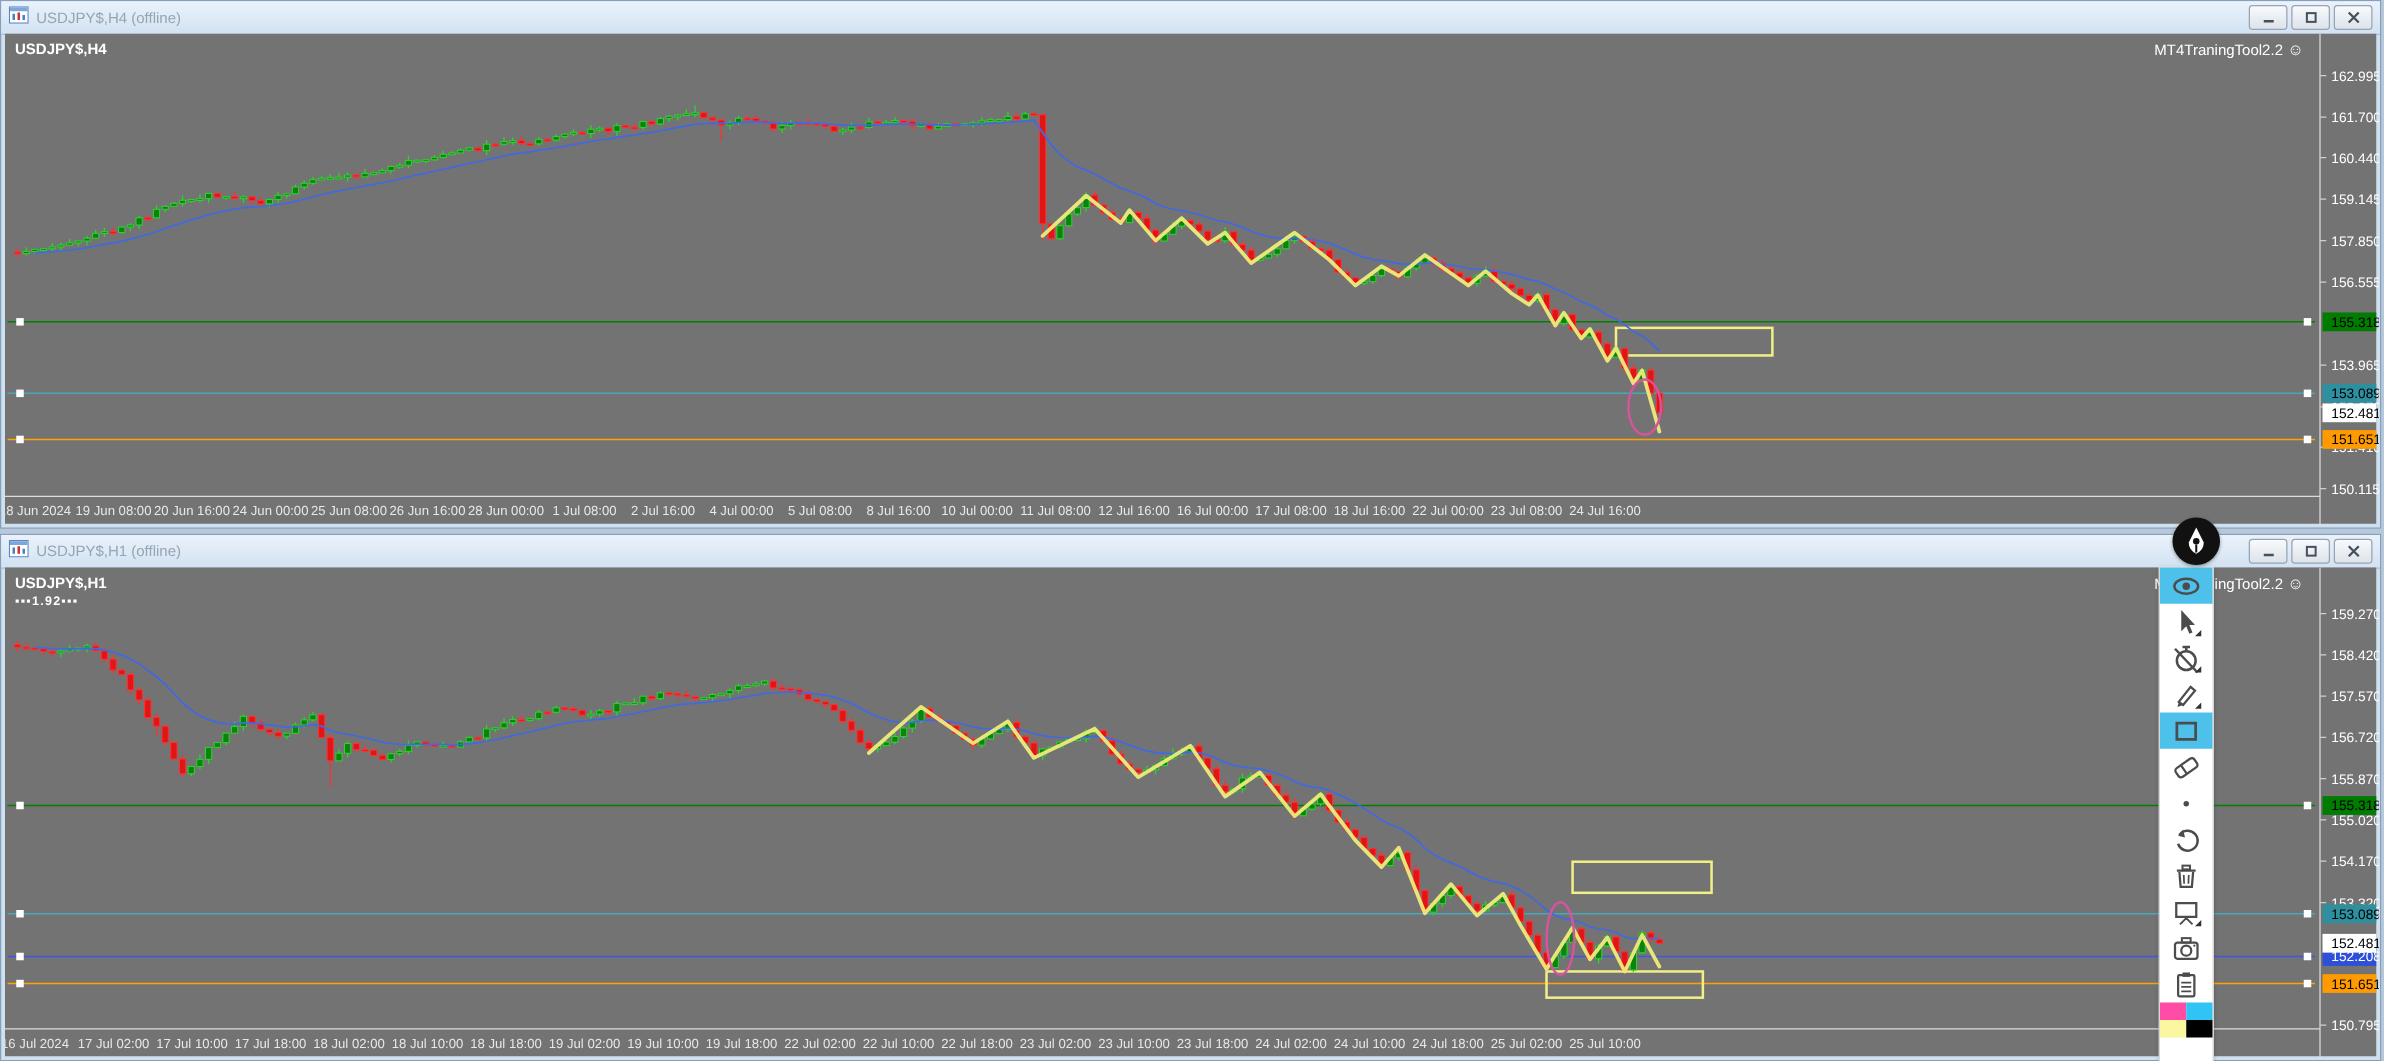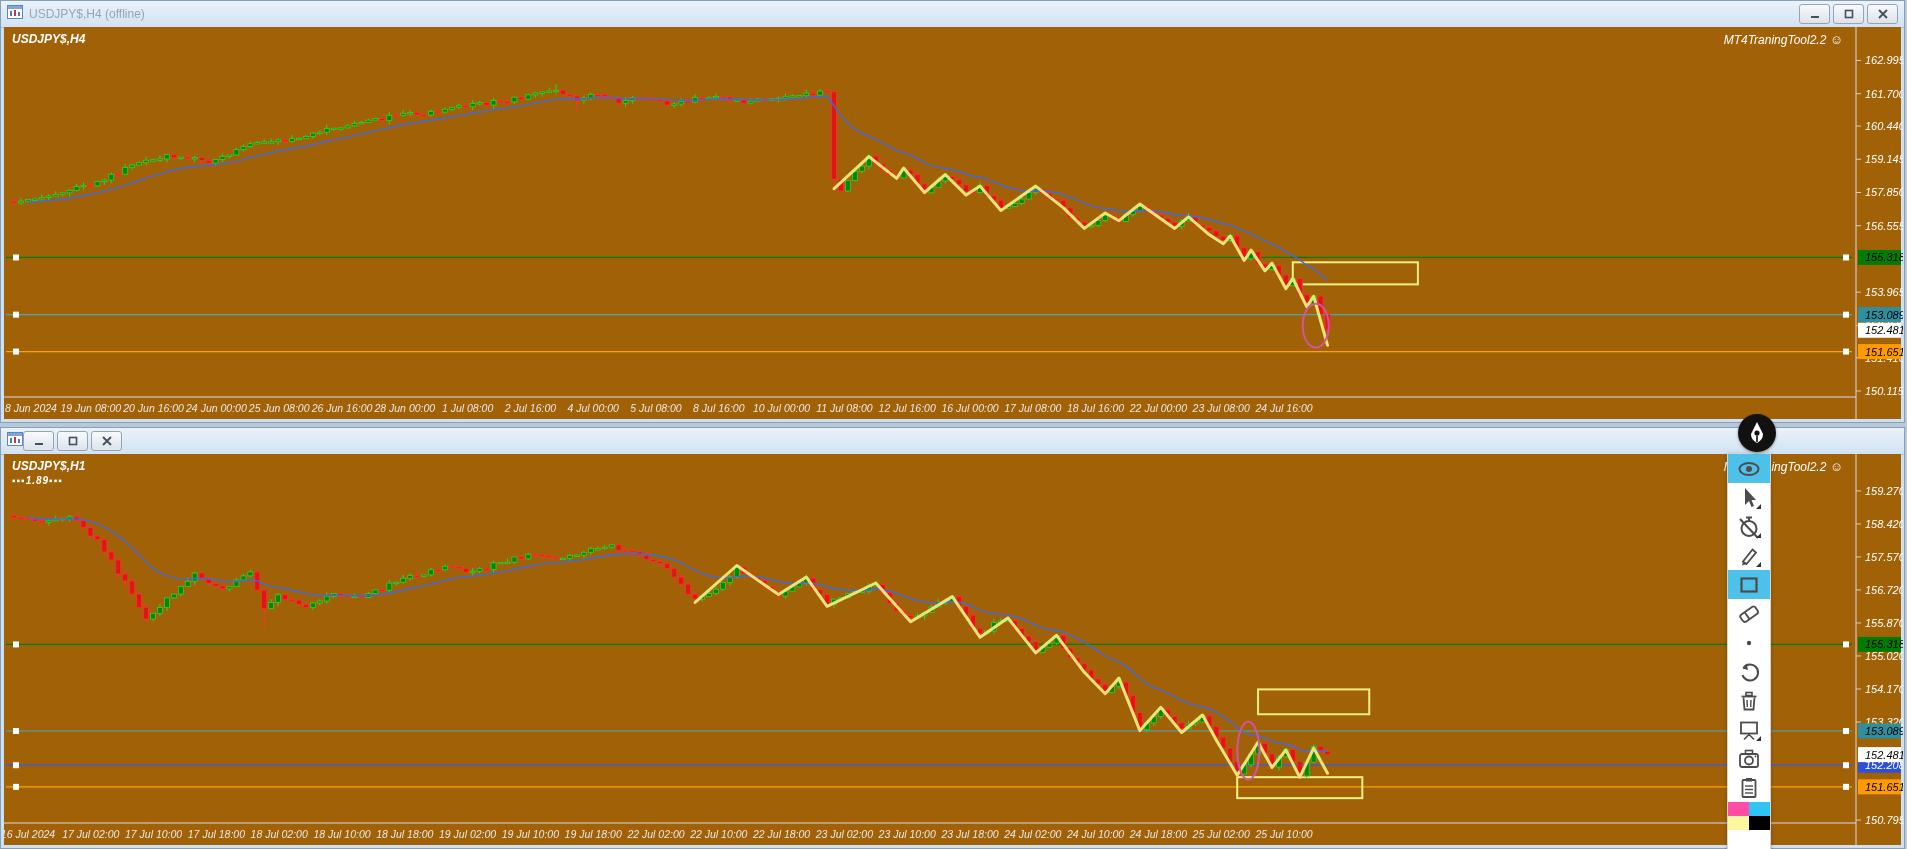--- a/index.html
+++ b/index.html
@@ -3,21 +3,21 @@
 <meta charset="utf-8">
 <style>
   html,body{margin:0;padding:0;background:#b7c8da;font-family:"Liberation Sans",sans-serif;}
   #stage{position:relative;width:1907px;height:849px;overflow:hidden;background:#b7c8da;}
   .win{position:absolute;left:0;width:1905px;background:#cfe0f0;border:1px solid #87a0ba;box-sizing:border-box;}
   .titlebar{height:26px;display:flex;align-items:center;padding:0 6px;background:linear-gradient(#eaf2fb,#d2e2f2);border-bottom:1px solid #aebfd2;}
   .title-text{color:#97a4b2;font-size:12px;margin-left:6px;flex:1;white-space:nowrap;}
   .winbtns{display:flex;gap:3px;}
   .winbtn{width:29px;height:18px;border:1px solid #98a4b1;border-radius:3px;background:linear-gradient(#f8fafc,#dde3ea);display:flex;align-items:center;justify-content:center;cursor:pointer;}
   .winbtn .glyph{display:block;}
-  .client{position:absolute;left:3px;right:3px;bottom:3px;top:26px;background:#a16207;font-style:italic;}
+  .client{position:absolute;left:3px;right:3px;bottom:3px;top:26px;background:#737373;}
   svg text{font-family:"Liberation Sans",sans-serif;}
   .chart-label{position:absolute;left:8px;top:5px;color:#fff;font-size:12px;font-weight:bold;line-height:14px;z-index:5;}
   .chart-sublabel{color:#fff;font-size:10px;font-weight:bold;letter-spacing:1px;}
   .tool-label{position:absolute;right:58px;top:5px;color:#fff;font-size:12px;z-index:5;white-space:nowrap;text-align:center;}
   .tool-label .smiley{font-size:13px;}
   
   #pen-circle{position:absolute;left:1738px;top:414px;width:38px;height:38px;border-radius:50%;background:#111;z-index:60;display:flex;align-items:center;justify-content:center;box-shadow:0 1px 3px rgba(0,0,0,.4);cursor:pointer;}
   #draw-toolbar{position:absolute;left:1727px;top:453px;width:42px;height:396px;background:#fff;border:1px solid #d4d4d4;z-index:55;display:flex;flex-direction:column;align-items:stretch;box-shadow:0 1px 4px rgba(0,0,0,.25);}
   .tb-item{height:29px;display:flex;align-items:center;justify-content:center;cursor:pointer;position:relative;flex:0 0 auto;}
   .tb-item.active{background:#4ec1ea;}
@@ -528,40 +528,41 @@
   <div class="titlebar">
     <span>
       <svg width="16" height="14" viewBox="0 0 16 14">
             <rect x="0.5" y="0.5" width="15" height="13" fill="#fff" stroke="#5b87c5"></rect>
             <rect x="1" y="1" width="14" height="3" fill="#7da7d9"></rect>
             <rect x="3" y="6" width="2" height="5" fill="#4a7fc1"></rect>
             <rect x="7" y="5" width="2" height="6" fill="#c33"></rect>
             <rect x="11" y="7" width="2" height="4" fill="#4a7fc1"></rect>
           </svg>
     </span>
+    <span class="title-text">USDJPY$,H1 (offline)</span>
     <span class="winbtns">
       <span class="winbtn">
             <svg class="glyph" width="12" height="10">
               <line x1="2" y1="8" x2="10" y2="8" stroke="#44505c" stroke-width="2"></line>
             </svg>
           </span>
       <span class="winbtn">
             <svg class="glyph" width="12" height="10">
               <rect x="2.5" y="1.5" width="7" height="7" fill="none" stroke="#44505c" stroke-width="1.6"></rect>
             </svg>
           </span>
       <span class="winbtn">
             <svg class="glyph" width="12" height="10">
               <path d="M2 1 L10 9 M10 1 L2 9" stroke="#44505c" stroke-width="1.8"></path>
             </svg>
           </span>
     </span>
   </div>
   <div class="client">
-    <div class="chart-label"><span>USDJPY$,H1</span><br><span class="chart-sublabel">▪▪▪1.89▪▪▪</span></div>
+    <div class="chart-label"><span>USDJPY$,H1</span><br><span class="chart-sublabel">▪▪▪1.92▪▪▪</span></div>
     <div class="tool-label"><span>MT4TraningTool2.2</span> <span class="smiley">☺</span></div>
     <svg class="chart-svg" width="1899" height="393">
           <g>
             <line x1="2" y1="190.40399999999948" x2="1848" y2="190.40399999999948" stroke="#008000" stroke-width="1.2"></line>
             <line x1="2" y1="276.98305263157897" x2="1848" y2="276.98305263157897" stroke="#48a8ba" stroke-width="1.2"></line>
             <line x1="2" y1="311.20294736842106" x2="1848" y2="311.20294736842106" stroke="#3a57e8" stroke-width="1.2"></line>
             <line x1="2" y1="332.83799999999957" x2="1848" y2="332.83799999999957" stroke="#ffa200" stroke-width="1.2"></line>
           </g>
           <g>
             <rect x="1254.05" y="235.38315789473694" width="111.20000000000005" height="24.858947368420502" fill="none" stroke="#f2ef86" stroke-width="2"></rect>

